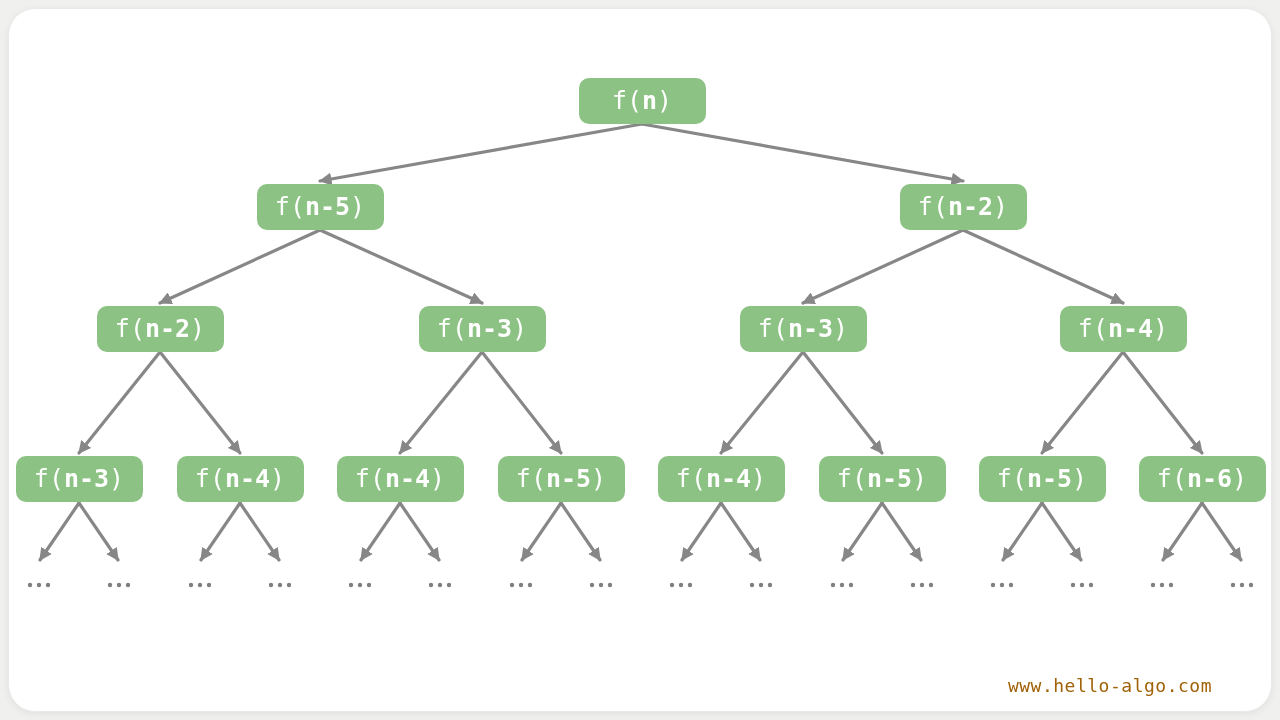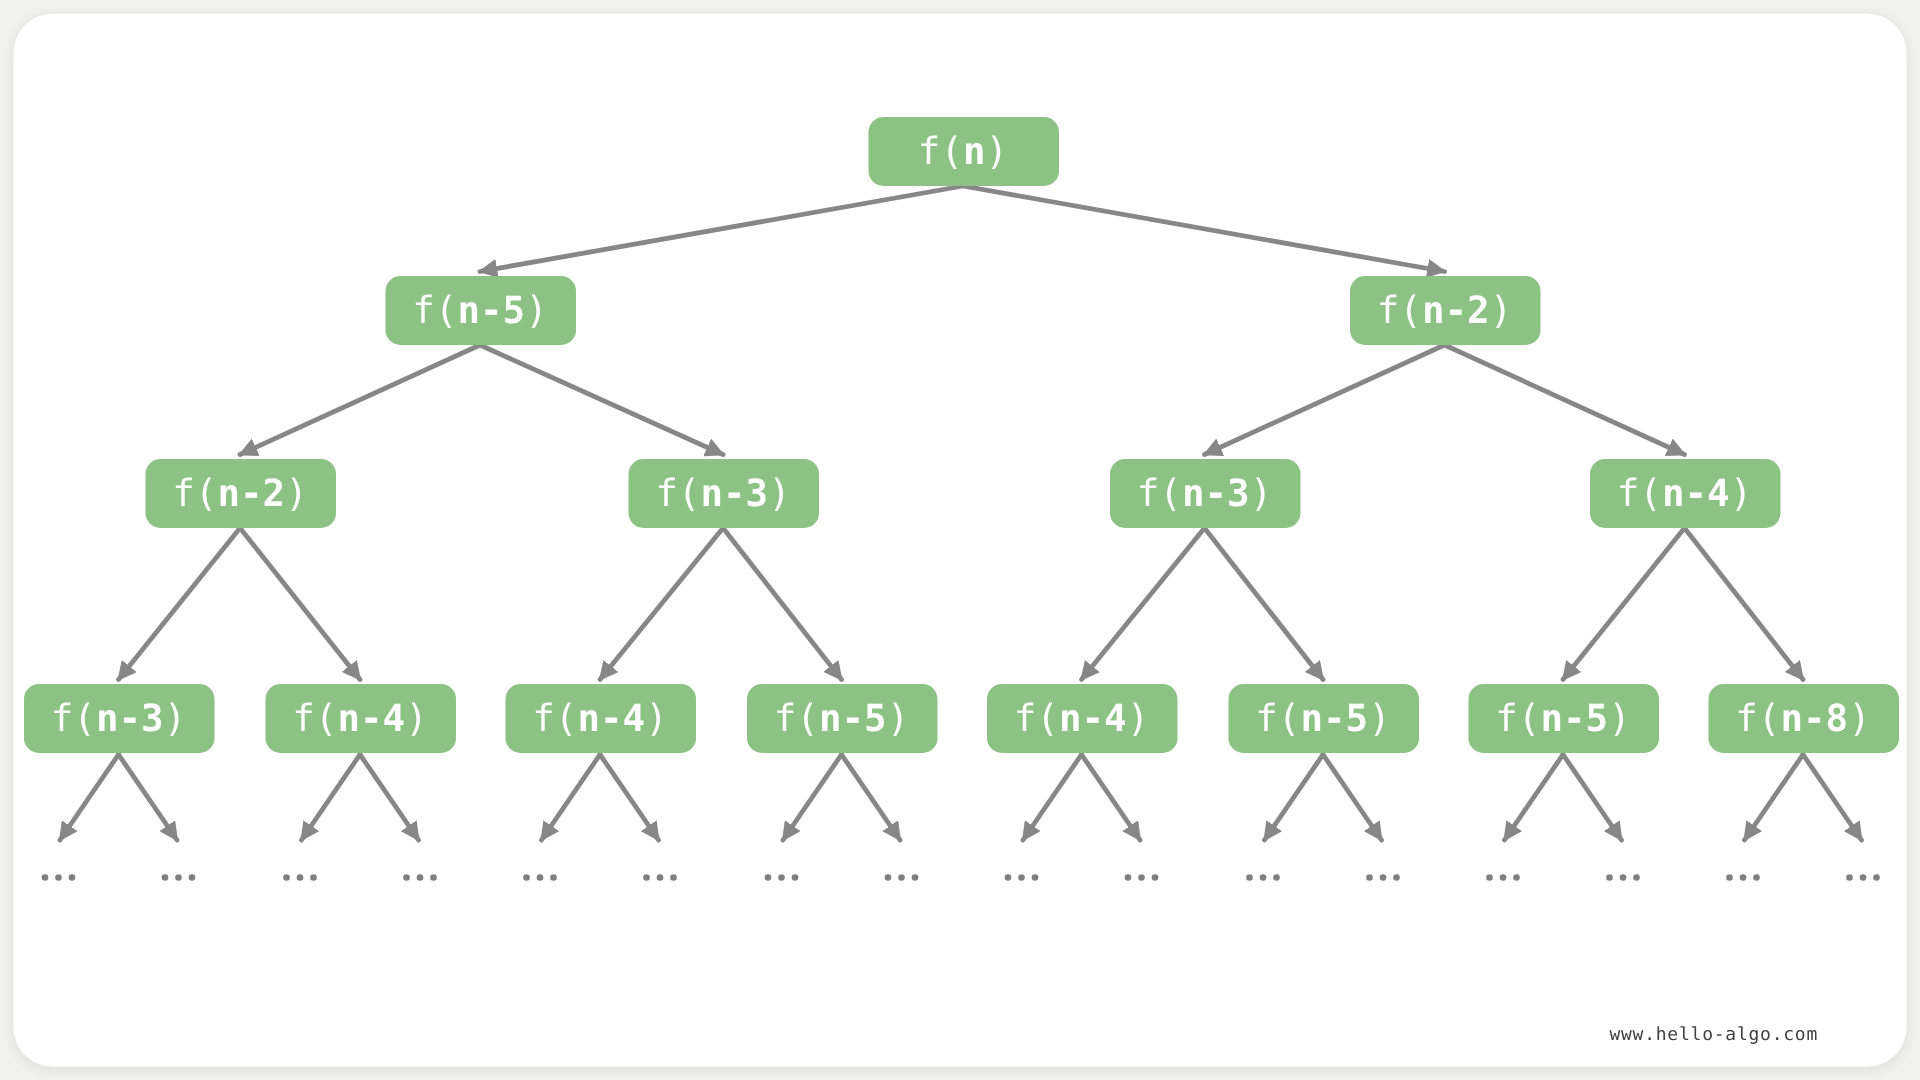--- a/index.html
+++ b/index.html
@@ -49,23 +49,23 @@
     padding-bottom: 2px;
     box-sizing: border-box;
     font-family: "DejaVu Sans Mono", "Liberation Mono", monospace;
   }
   .node .pre, .node .post { font-weight: 400; }
   .node .arg { font-weight: 700; }
   .watermark {
     position: absolute;
     right: 68px;
     bottom: 24px;
-    font-size: 12px;
+    font-size: 18px;
     letter-spacing: 0.5px;
-    color: #404040;
+    color: #a16207;
     font-family: "DejaVu Sans Mono", "Liberation Mono", monospace;
   }
 </style>
 </head>
 <body>
 
 <div class="page">
   <div class="panel"></div>
   <svg id="edges" class="overlay" viewBox="0 0 1280 720">
       <defs>
@@ -250,18 +250,18 @@
         <span class="arg">n-5</span>
         <span class="post">)</span>
       </div>
       <div class="node" style="left: 978.5px; top: 456px; width: 127px; height: 46px; background: rgb(140, 194, 131); color: rgb(255, 255, 255); border-radius: 10px;">
         <span class="pre">f(</span>
         <span class="arg">n-5</span>
         <span class="post">)</span>
       </div>
       <div class="node" style="left: 1138.5px; top: 456px; width: 127px; height: 46px; background: rgb(140, 194, 131); color: rgb(255, 255, 255); border-radius: 10px;">
         <span class="pre">f(</span>
-        <span class="arg">n-8</span>
+        <span class="arg">n-6</span>
         <span class="post">)</span>
       </div>
     </div>
   <div class="watermark">www.hello-algo.com</div>
 </div>
 
 </body></html>

